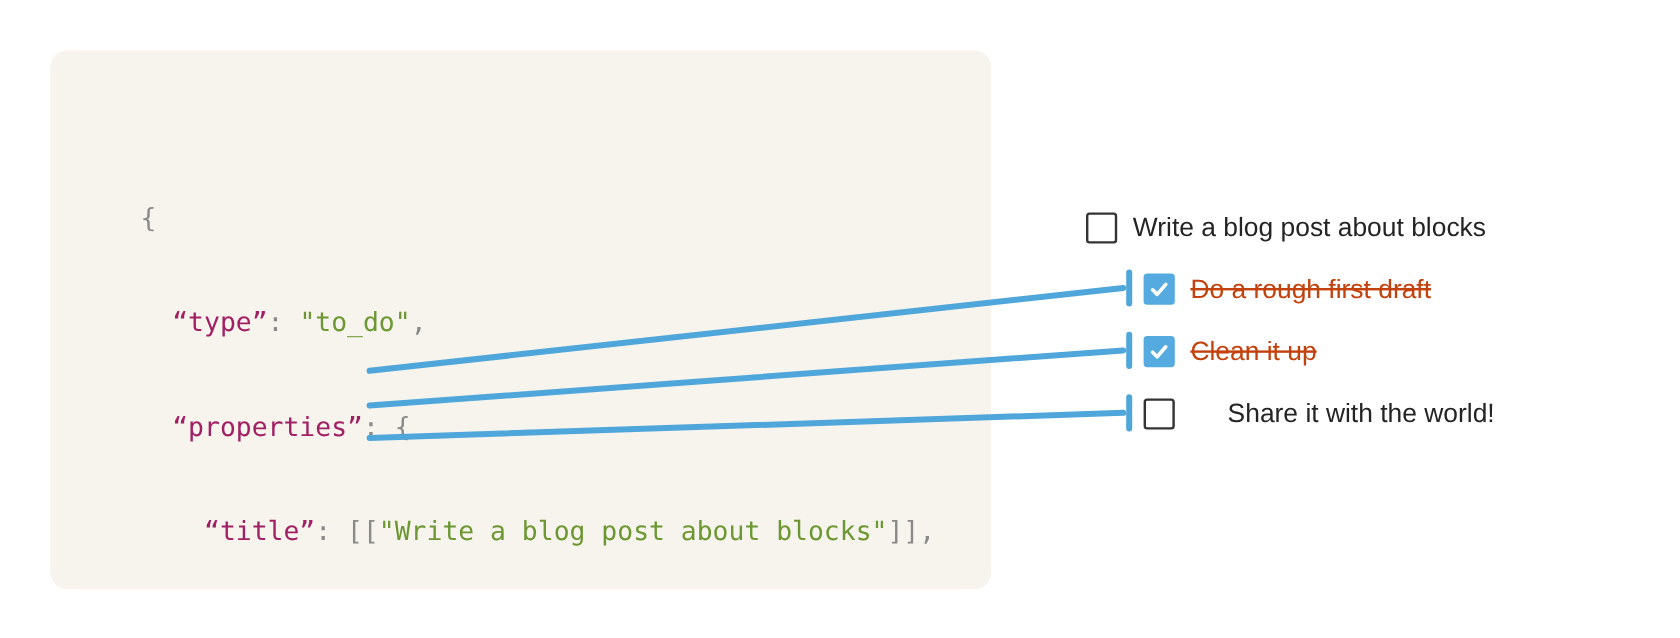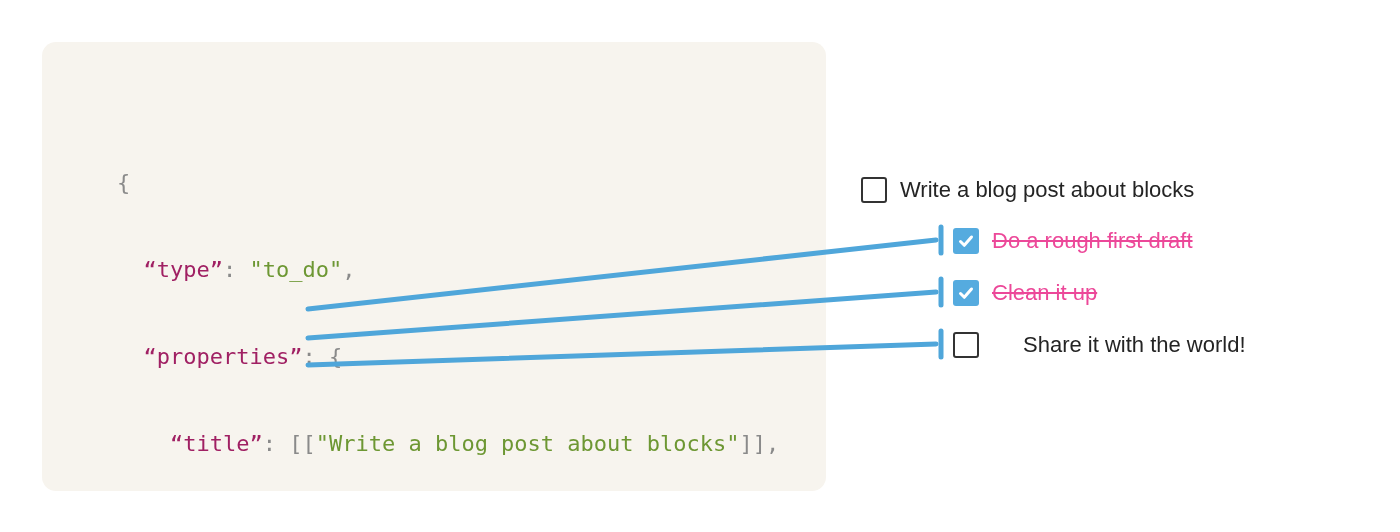--- a/index.html
+++ b/index.html
@@ -64,25 +64,25 @@
   .cb-checked {
     background: #55abdf;
     border: none;
   }
   .todo-label {
     font-size: 22px;
     color: #242424;
     white-space: nowrap;
   }
   .struck {
-    color: #ec4899;
+    color: #c2410c;
     text-decoration: line-through;
     text-decoration-thickness: 2px;
   }
-  .row-1 { left: 861px; top: 176px; }
+  .row-1 { left: 905px; top: 176px; }
   .row-2 { left: 953px; top: 227px; }
   .row-3 { left: 953px; top: 279px; align-items: center; }
   .row-4 { left: 953px; top: 331px; gap: 44px; }
 </style>
 </head>
 <body>
 
 <div class="canvas">
 
   <div class="code-panel">

